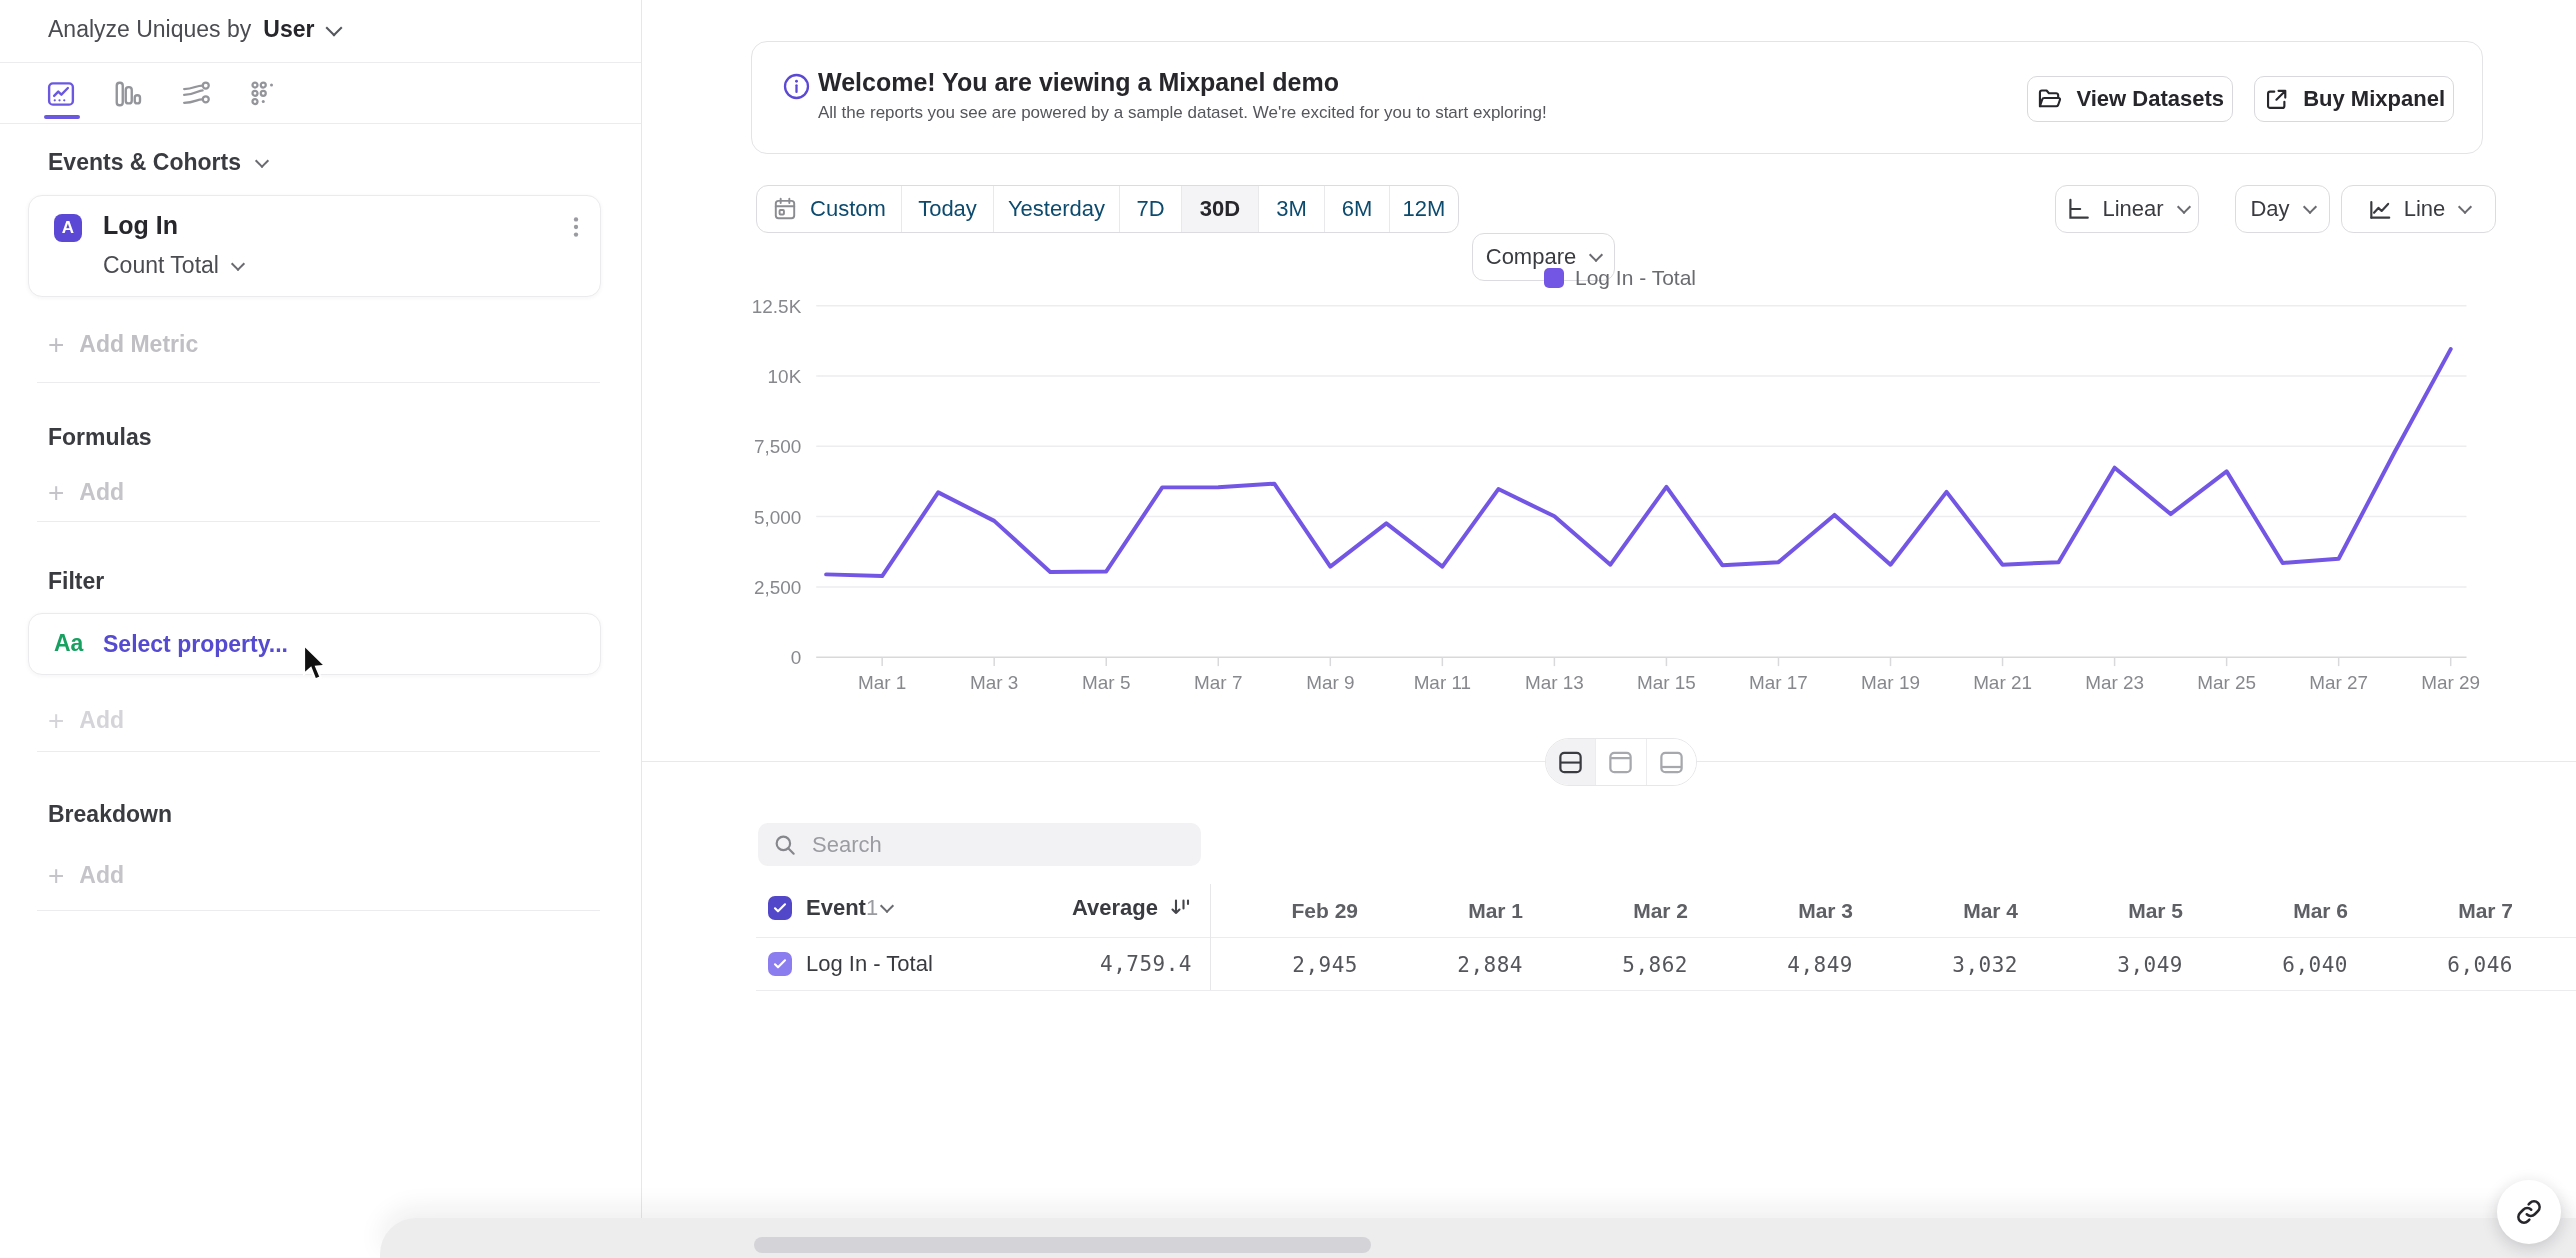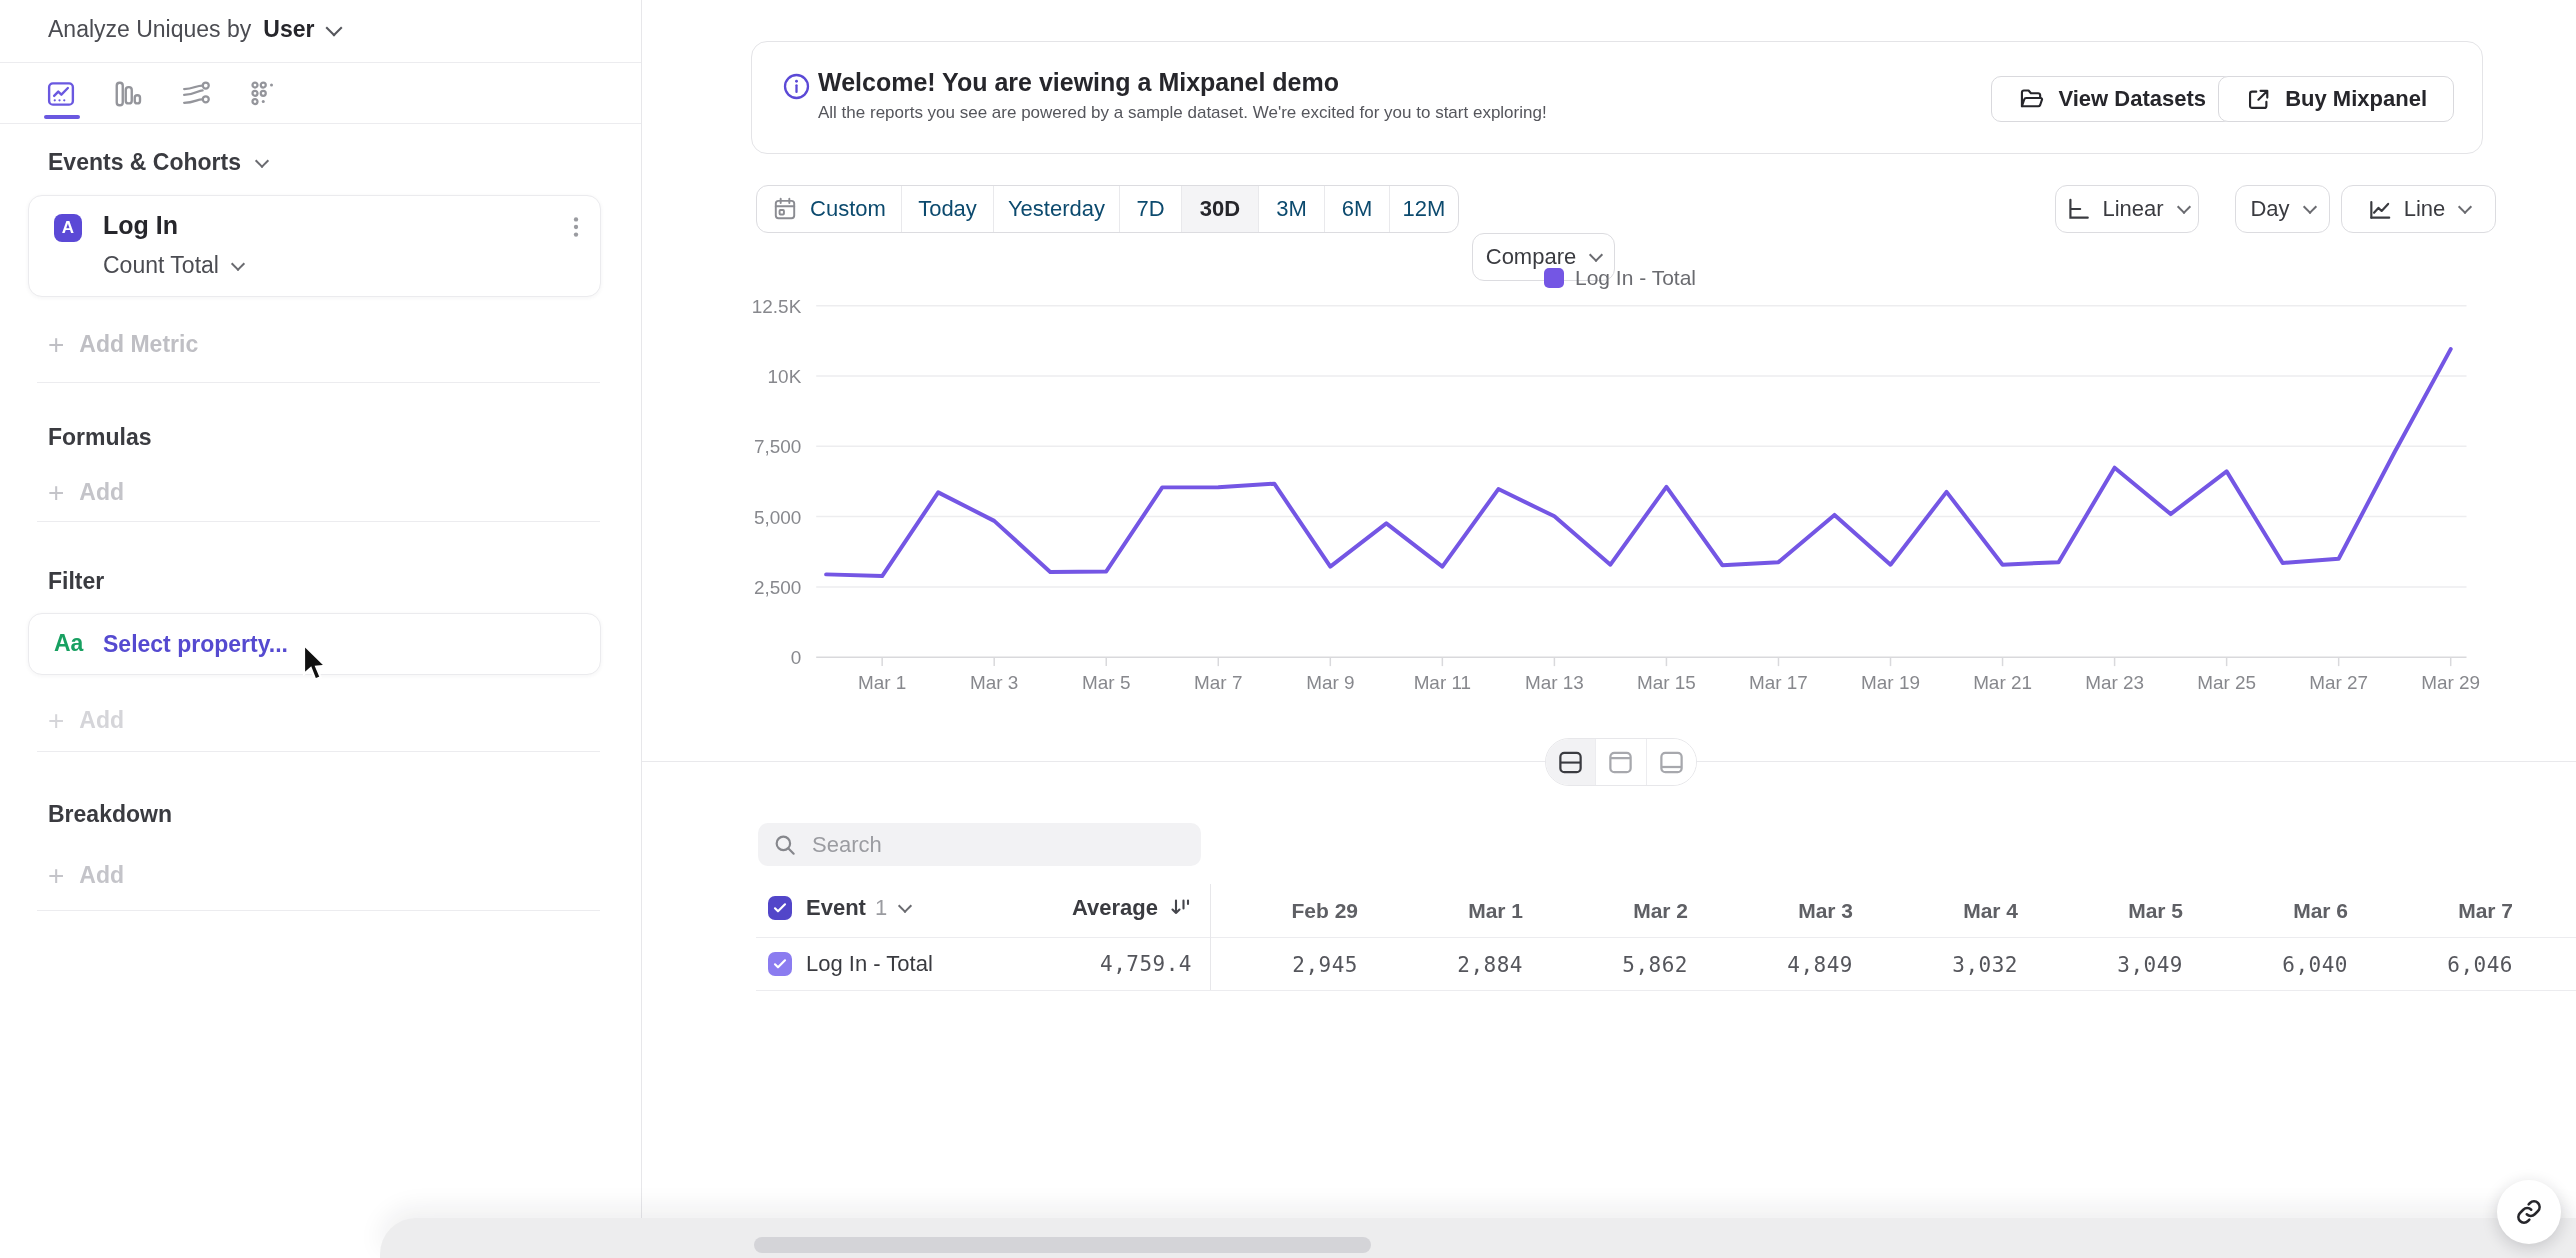--- a/index.html
+++ b/index.html
@@ -20,21 +20,21 @@
   .tab-underline{position:absolute;left:44px;top:52px;width:36px;height:4px;border-radius:2px;background:#6a58e0;}
   .sec-label{font-size:23px;font-weight:700;color:#3a3b40;display:flex;align-items:center;gap:12px;}
   .card{position:absolute;left:28px;width:573px;background:#fff;border:1.5px solid #ebebee;border-radius:14px;box-shadow:0 1px 4px rgba(40,40,60,.05);box-sizing:border-box;}
   .badge{position:absolute;left:25px;top:18px;width:28px;height:28px;border-radius:8px;background:#5b49d6;color:#fff;
          font-size:17px;font-weight:700;display:flex;align-items:center;justify-content:center;}
   .add-row{display:flex;align-items:center;gap:15px;font-size:23px;font-weight:600;}
   .plus{font-weight:400;font-size:28px;line-height:20px;}
   
   .banner{position:absolute;left:751px;top:41px;width:1732px;height:113px;border:1.5px solid #e4e4e7;border-radius:16px;background:#fff;box-sizing:border-box;}
   .btn{position:absolute;top:34px;height:46px;border:1.5px solid #d9d9dd;border-radius:10px;background:#fff;
-       display:flex;align-items:center;gap:13px;padding:0 26px;font-size:22px;font-weight:600;color:#26262b;box-sizing:border-box;cursor:pointer;}
+       display:flex;align-items:center;gap:13px;padding:0 8px;font-size:22px;font-weight:600;color:#26262b;box-sizing:border-box;cursor:pointer;}
   
   .seg-group{position:absolute;left:756px;top:185px;height:48px;border:1.5px solid #dcdce0;border-radius:12px;
              display:flex;align-items:stretch;overflow:hidden;background:#fff;box-sizing:border-box;}
   .seg{display:flex;align-items:center;justify-content:center;gap:12px;font-size:22px;font-weight:500;color:#0c4a6e;
        border-left:1px solid #e9e9ec;box-sizing:border-box;cursor:pointer;}
   .seg:first-child{border-left:none;}
   .seg.active{background:#f4f4f6;color:#26262b;font-weight:700;}
   .pill{position:absolute;top:185px;height:48px;border:1.5px solid #dcdce0;border-radius:12px;background:#fff;
         display:flex;align-items:center;justify-content:center;gap:11px;font-size:22px;font-weight:500;color:#3a3b40;box-sizing:border-box;cursor:pointer;}
   .pill .chev{color:#6a6b70;}
@@ -332,21 +332,21 @@
         <path d="M15.2 15.2L20 20"></path>
     </svg>
     <input type="text" placeholder="Search" style="">
   </div>
 
   <div class="cbox" style="left:768px;top:896px;background:#5246c9;">
     <svg width="16" height="16" viewBox="0 0 24 24" fill="none" stroke="#fff" stroke-width="3.2" stroke-linecap="round" stroke-linejoin="round">
         <path d="M4.5 12.5l4.5 4.5L19.5 6.5"></path>
       </svg>
   </div>
-  <div class="abs flex" style="left:806px;top:894px;height:28px;gap:9px;">
+  <div class="abs flex" style="left:806px;top:894px;height:28px;">
     <span style="font-size:22px;font-weight:700;color:#3a3b40;">Event</span>
     <span style="font-size:22px;color:#9a9ba0;">1</span>
     <span class="chev" style="color:#6a6b70;width:8px;height:8px;"></span>
   </div>
   <div class="abs flex" style="right:1384px;top:892px;height:32px;gap:10px;">
     <span style="font-size:22px;font-weight:700;color:#3a3b40;">Average</span>
     <svg width="24" height="24" viewBox="0 0 24 24" fill="none" stroke="#45464c" stroke-width="2.1" stroke-linecap="round" stroke-linejoin="round">
       <path d="M8 4.5v12.5M4.5 13.5L8 17l3.5-3.5"></path>
         <path d="M15.5 4.5v8M20 4.5v3.5"></path>
     </svg>

